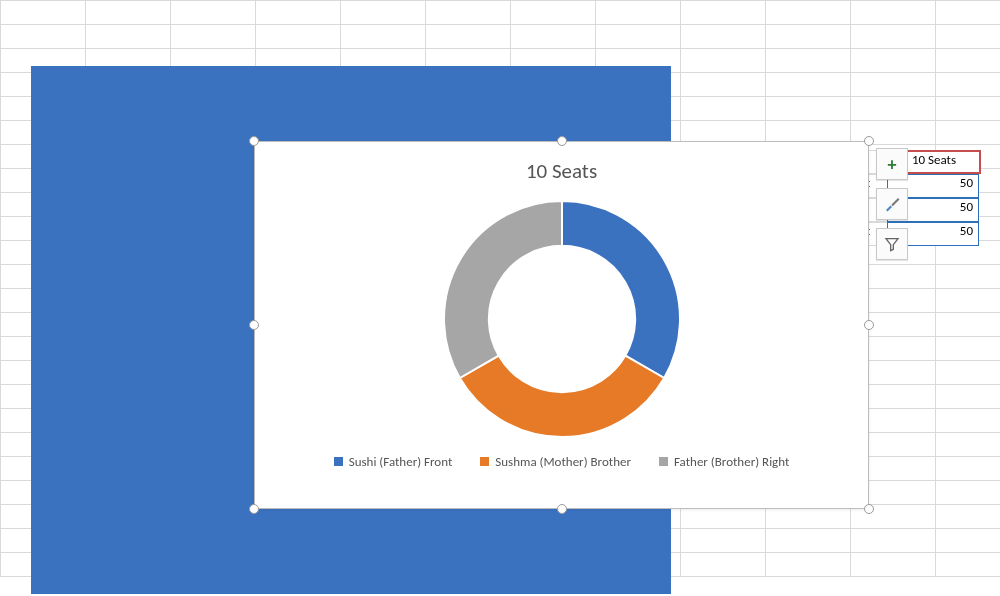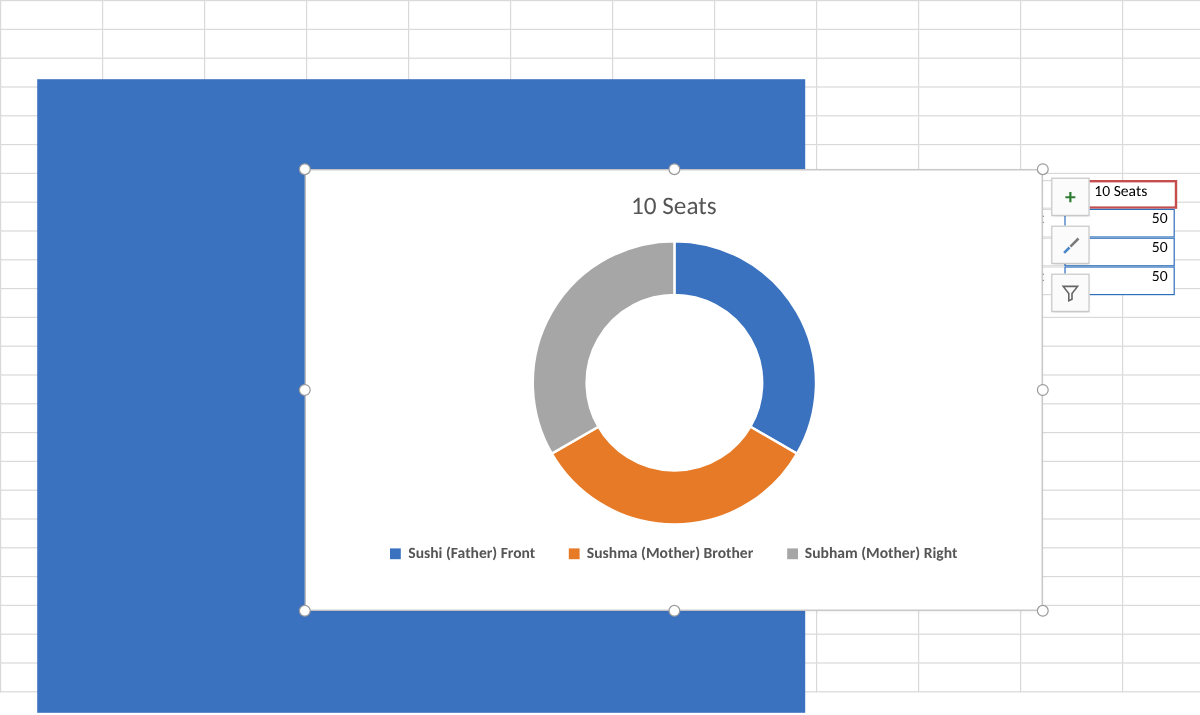--- a/index.html
+++ b/index.html
@@ -72,21 +72,21 @@
     align-items: center;
     height: 270px;
   }
   .legend {
     display: flex;
     justify-content: center;
     gap: 28px;
     font-size: 13px;
     color: #555;
   }
-  .legend .item { display: flex; align-items: center; gap: 6px; font-weight: bold; }
+  .legend .item { display: flex; align-items: center; gap: 6px; }
   .legend .sw { width: 9px; height: 9px; }
   
   .handle {
     position: absolute;
     width: 10px;
     height: 10px;
     background: #fff;
     border: 1px solid #9a9a9a;
     border-radius: 50%;
     box-sizing: border-box;
@@ -532,21 +532,21 @@
         <div class="item">
           <span class="sw" style="background: rgb(59, 114, 192);"></span>
           <span>Sushi (Father) Front</span>
         </div>
         <div class="item">
           <span class="sw" style="background: rgb(230, 122, 38);"></span>
           <span>Sushma (Mother) Brother</span>
         </div>
         <div class="item">
           <span class="sw" style="background: rgb(166, 166, 166);"></span>
-          <span>Subham (Mother) Right</span>
+          <span>Father (Brother) Right</span>
         </div>
       </div>
   </div>
 
   <div class="handle" style="left:-5px;  top:-5px"></div>
   <div class="handle" style="left:calc(50% - 5px); top:-5px"></div>
   <div class="handle" style="right:-5px; top:-5px"></div>
   <div class="handle" style="left:-5px;  top:calc(50% - 5px)"></div>
   <div class="handle" style="right:-5px; top:calc(50% - 5px)"></div>
   <div class="handle" style="left:-5px;  bottom:-5px"></div>

